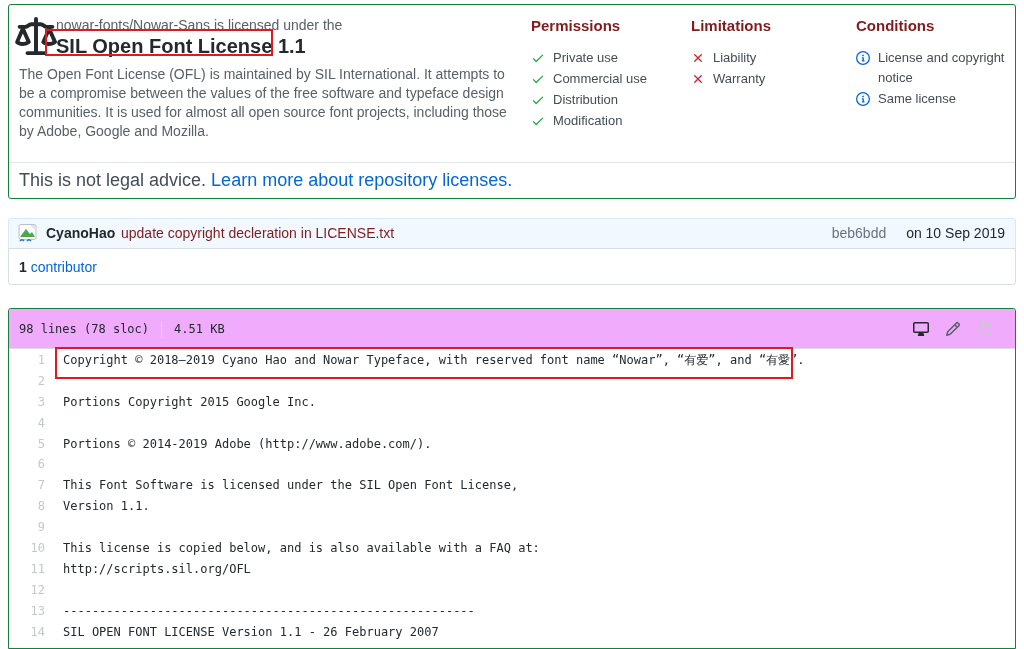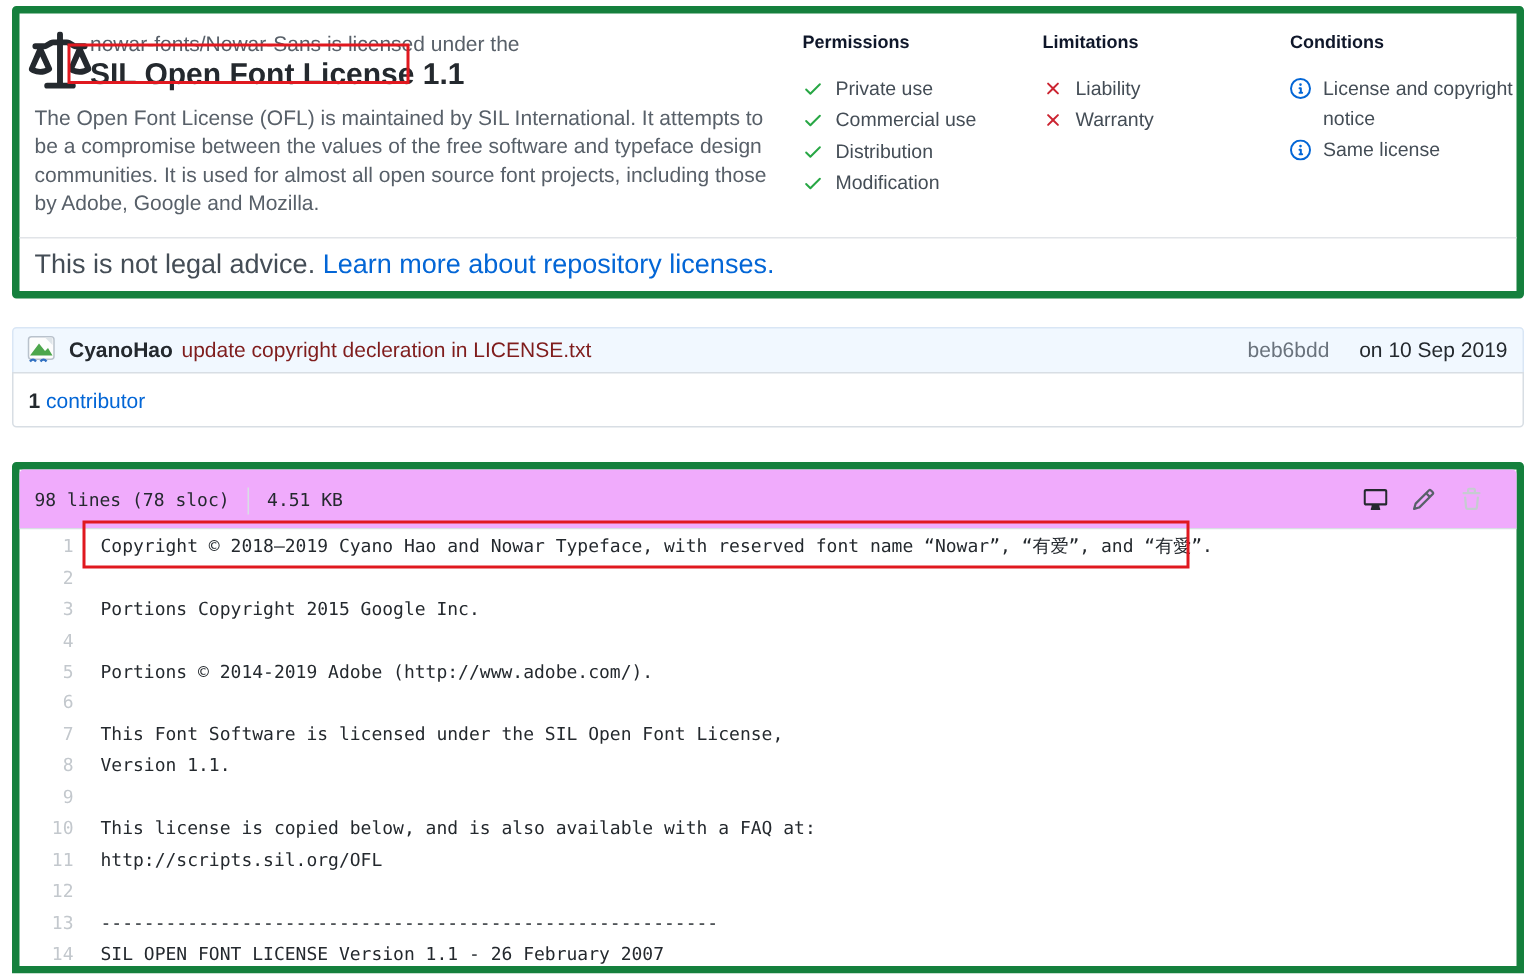--- a/index.html
+++ b/index.html
@@ -1,30 +1,30 @@
 <!DOCTYPE html>
 <html><head>
 <meta charset="utf-8">
 <style>
   * { margin:0; padding:0; box-sizing:border-box; }
   html,body { width:1024px; height:649px; background:#fff; overflow:hidden;
     font-family:"Liberation Sans", sans-serif; color:#24292e; position:relative; }
   .card { position:absolute; left:8px; width:1008px; background:#fff;
-    border:5px solid #15803d; border-radius:3px; }
+    border:1px solid #15803d; border-radius:3px; }
 
   
   #license-card { top:4px; height:195px; }
   .law-icon { position:absolute; left:6px; top:12px; width:42px; height:42px; color:#24292e; }
   .repo-line { position:absolute; left:47px; top:12px; font-size:14px; color:#586069; }
   .license-title { position:absolute; left:47px; top:30px; font-size:20px; font-weight:bold; color:#24292e; }
   .license-desc { position:absolute; left:10px; top:60px; width:492px; font-size:14px;
     line-height:19px; color:#586069; }
   .col { position:absolute; top:12px; width:155px; }
   #col-permissions { left:522px; } #col-limitations { left:682px; } #col-conditions { left:847px; width:160px; }
-  .col h3 { font-size:12px; font-weight:bold; margin-bottom:14px; color:#0f172a; }
+  .col h3 { font-size:15px; font-weight:bold; margin-bottom:14px; color:#7f1d1d; }
   .col-item { position:relative; padding-left:22px; font-size:13px; line-height:20px; color:#444d56; margin-bottom:1px; }
   .col-item .li-icon { position:absolute; left:0; top:3px; width:14px; height:14px; }
   .li-icon svg { width:14px; height:14px; display:block; }
   .ic-check { color:#28a745; } .ic-x { color:#cb2431; } .ic-info { color:#0366d6; }
   .license-footer { position:absolute; left:0; right:0; bottom:0; height:36px;
     border-top:1px solid #e1e4e8; font-size:18px; line-height:35px; padding-left:10px; color:#444d56; }
   a.link { color:#0366d6; text-decoration:none; cursor:pointer; }
 
   
   #commit-card { top:218px; height:67px; border:none; }

